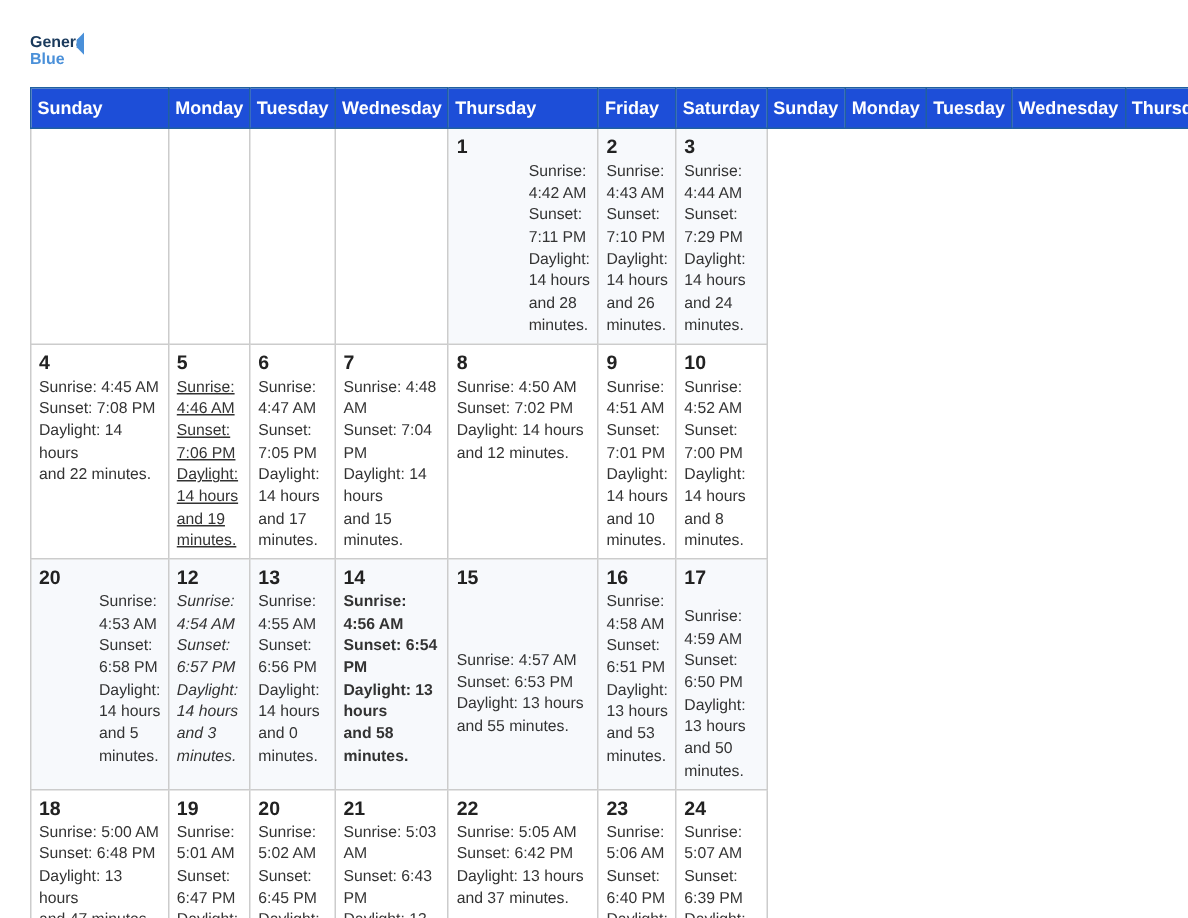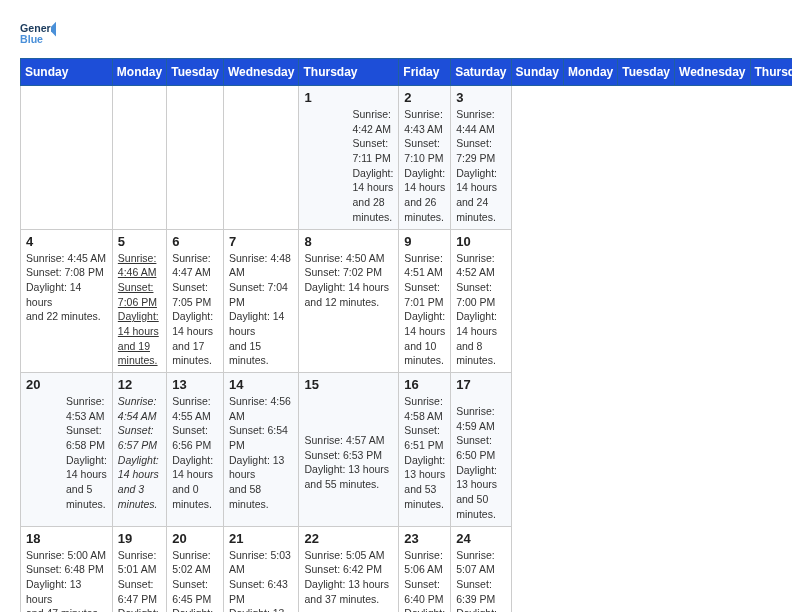--- a/index.html
+++ b/index.html
@@ -212,21 +212,21 @@
         </td>
         <td>
           <span class="day-number">13</span>
           <div class="day-info" style="white-space: pre-line;">Sunrise: 4:55 AM
 Sunset: 6:56 PM
 Daylight: 14 hours
 and 0 minutes.</div>
         </td>
         <td>
           <span class="day-number">14</span>
-          <div class="day-info" style="white-space: pre-line;">Sunrise: 4:56 AM
+          <div class="day-info" style="white-space: pre-line; font-weight: bold;">Sunrise: 4:56 AM
 Sunset: 6:54 PM
 Daylight: 13 hours
 and 58 minutes.</div>
         </td>
         <td>
           <span class="day-number">15</span>
           <div class="day-info" style="white-space: pre-line; margin-top: 41px;">Sunrise: 4:57 AM
 Sunset: 6:53 PM
 Daylight: 13 hours
 and 55 minutes.</div>

